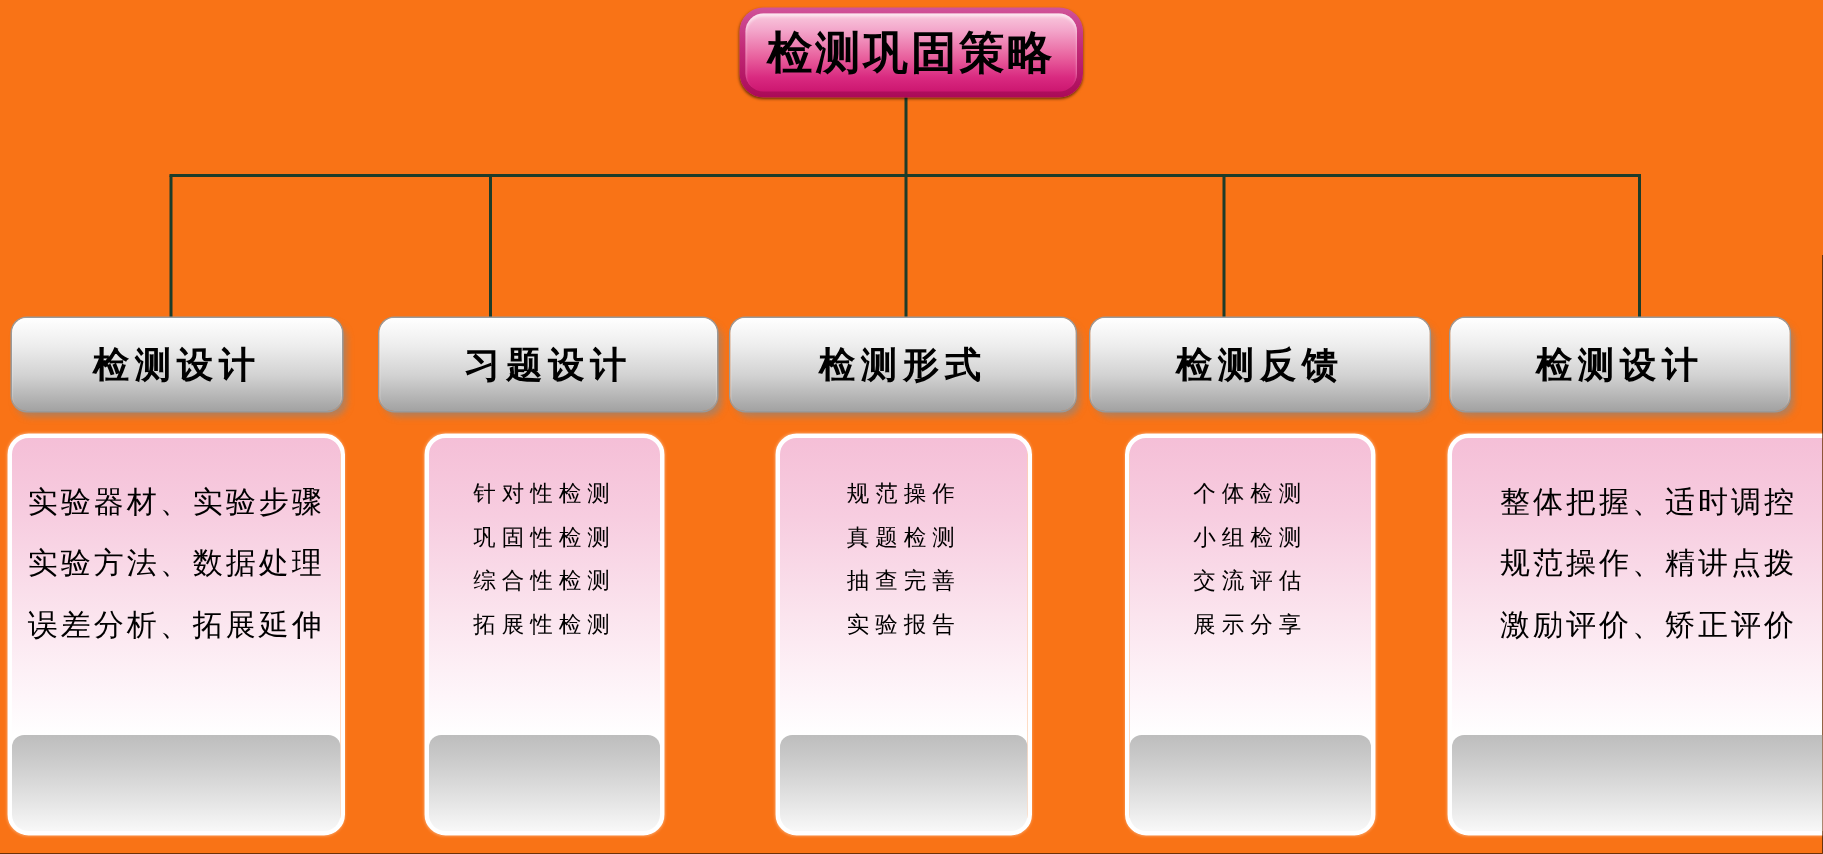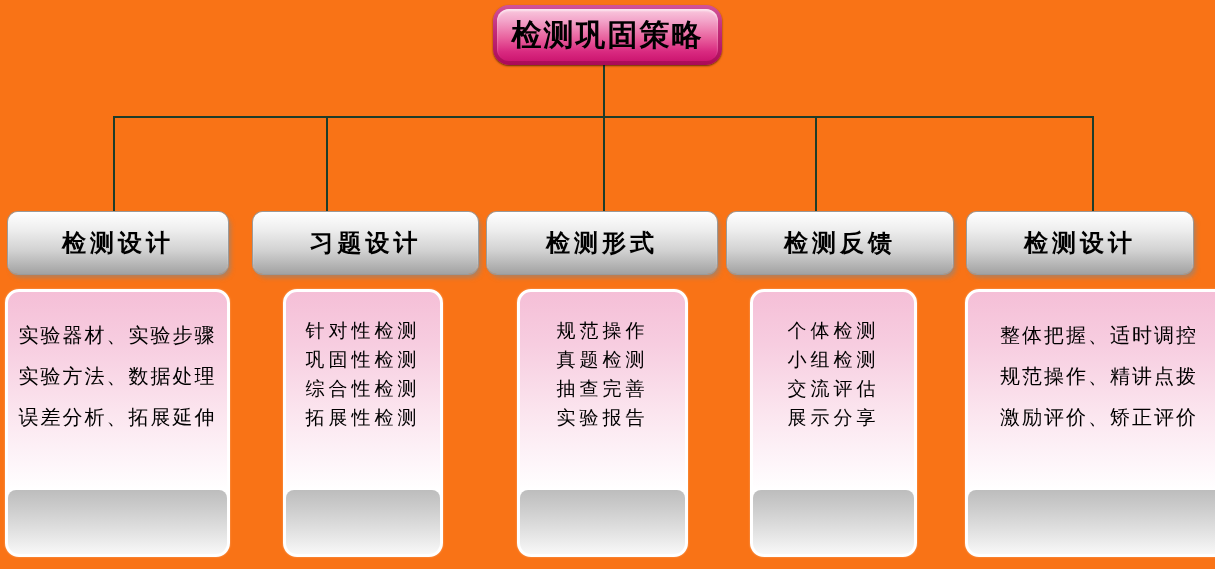--- a/index.html
+++ b/index.html
@@ -47,21 +47,21 @@
     box-shadow:0 0 2px rgba(255,255,255,.4);
   }
   .card1{left:5px;width:225px}.card2{left:283px;width:160px}.card3{left:517px;width:171px}
   .card4{left:750px;width:167px}.card5{left:965px;width:268px}
   .band{
     position:absolute;left:0;right:0;bottom:0;height:64px;border-radius:8px 8px 0 0;
     background:linear-gradient(180deg,#bdbdbd 0%,#cdcdcd 30%,#e6e6e6 72%,#f8f8f8 100%);
   }
   .ctext{position:relative;text-align:center;color:#000;}
   .t3 .ctext{padding-top:23px;font-size:20px;line-height:41px;letter-spacing:2px;}
-  .t4 .ctext{padding-top:24px;font-size:19px;line-height:29px;letter-spacing:4px;}
+  .t4 .ctext{padding-top:24px;font-size:15px;line-height:29px;letter-spacing:4px;}
 </style>
 </head>
 <body>
 
 <div class="stage">
 
   <div class="cline v-stem"></div>
   <div class="cline h-bus"></div>
   <div class="cline drop drop1"></div>
   <div class="cline drop drop2"></div>

